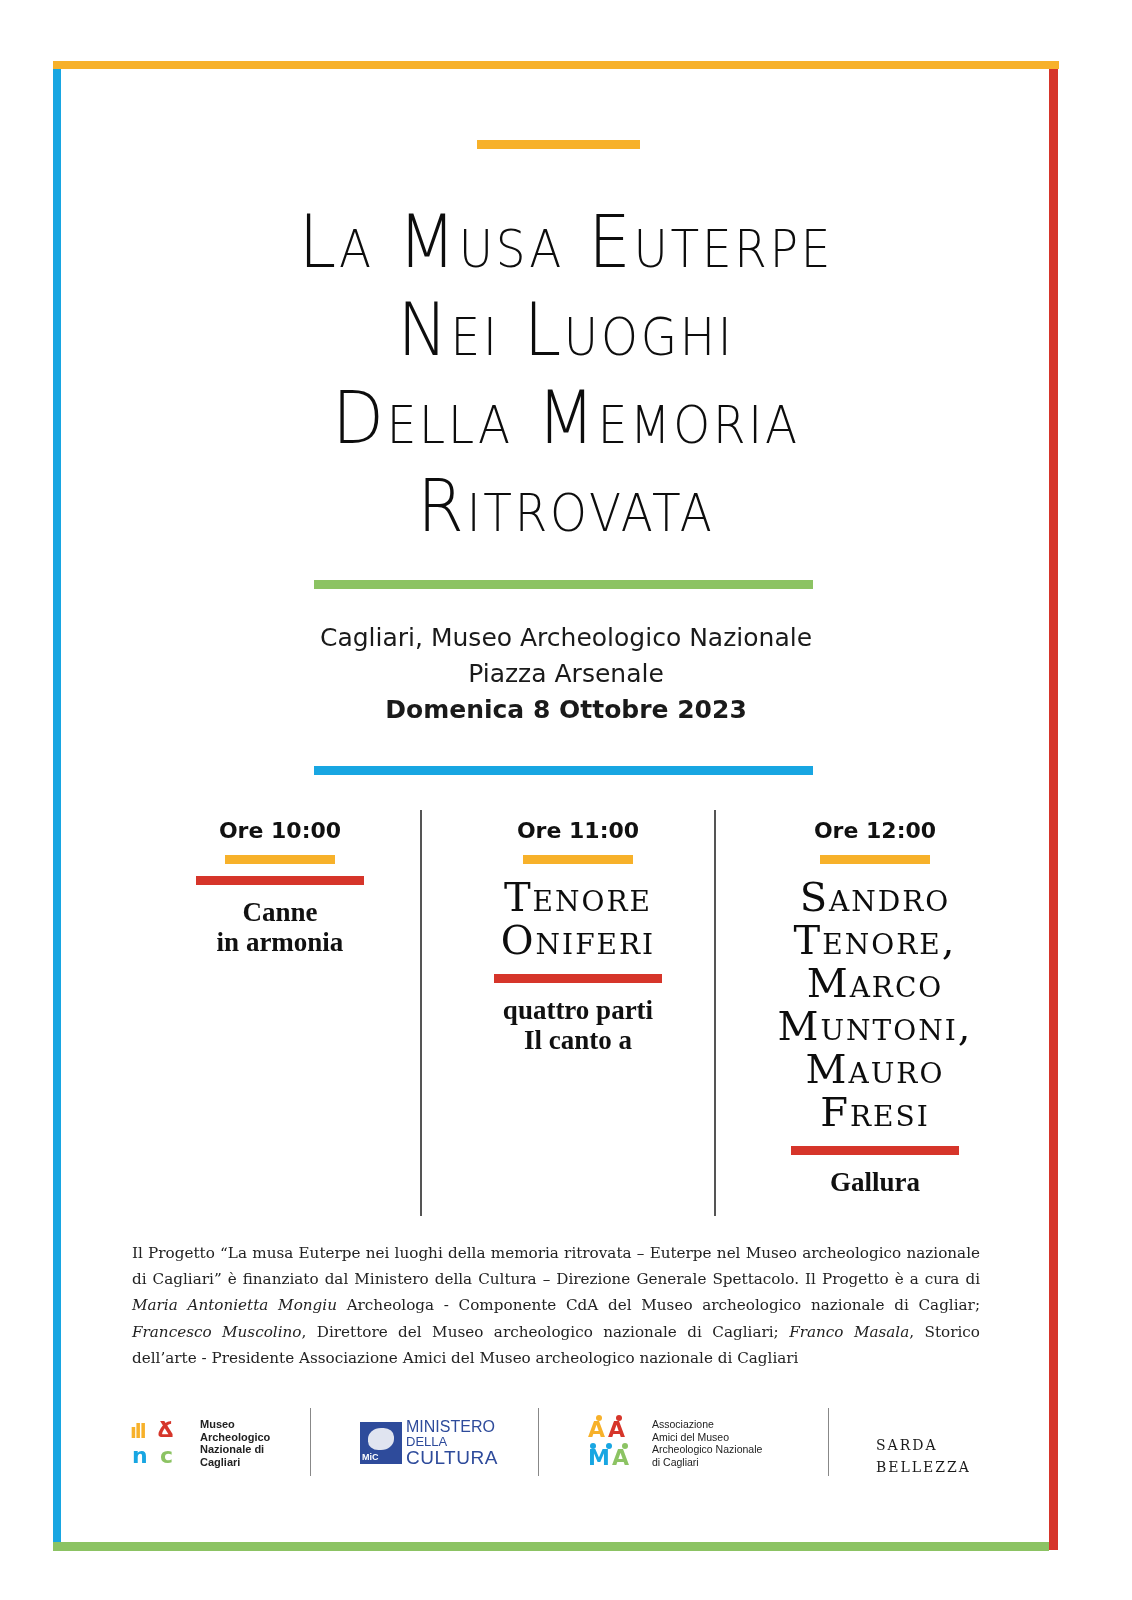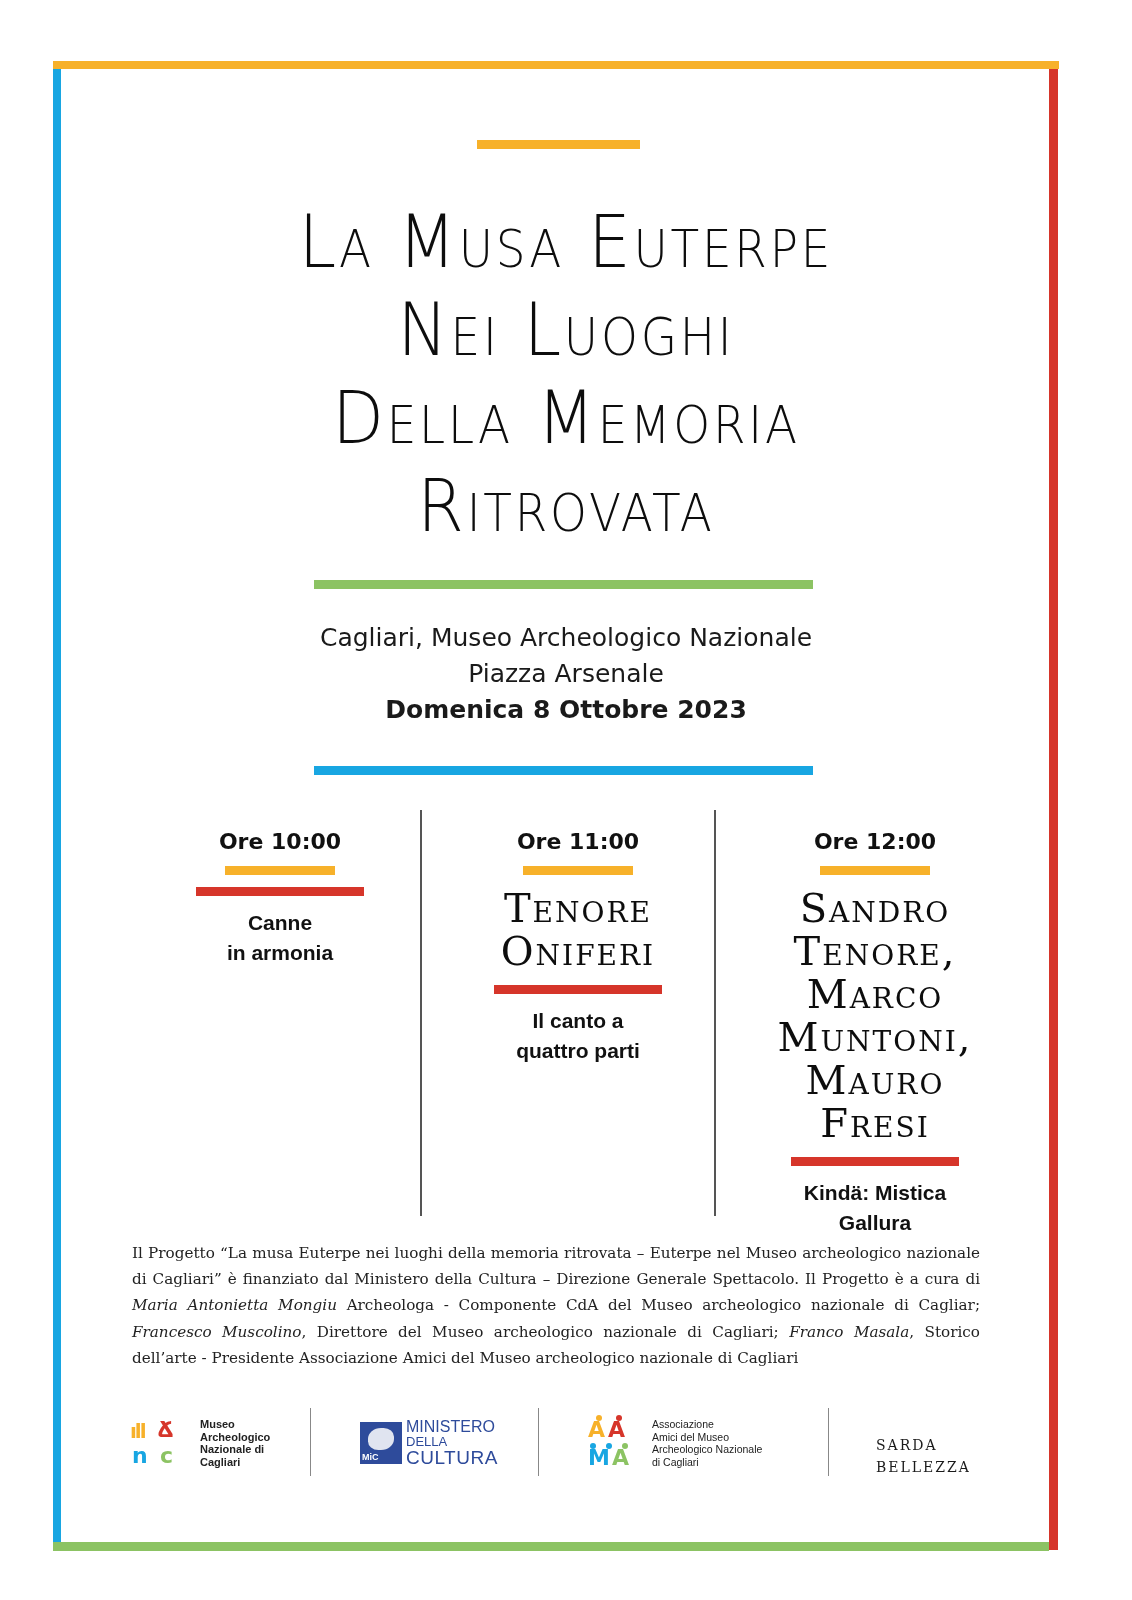--- a/index.html
+++ b/index.html
@@ -44,34 +44,34 @@
     .schedule { position: absolute; left: 120px; top: 810px; width: 892px; height: 406px; }
     .divider { position: absolute; top: 0; width: 2px; height: 406px; background: #555; }
     .divider.d1 { left: 300px; }
     .divider.d2 { left: 594px; }
 
     .col { position: absolute; top: 0; text-align: center; }
     .col.c1 { left: 20px; width: 280px; }
     .col.c2 { left: 318px; width: 280px; }
     .col.c3 { left: 610px; width: 290px; }
 
-    .time { font-family: "DejaVu Sans", sans-serif; font-weight: bold; font-size: 22px; line-height: 28px; color: #111; margin-top: 18px; }
+    .time { font-family: "DejaVu Sans", sans-serif; font-weight: bold; font-size: 22px; line-height: 28px; color: #111; margin-top: 7px; }
     .ybar { width: 110px; height: 9px; background: #f7b12a; margin: 10px auto 12px auto; }
     .perf {
       font-family: "DejaVu Serif", serif;
       font-variant: small-caps;
       font-size: 40px;
       line-height: 43px;
       letter-spacing: 2px;
       color: #0d0d0d;
       font-weight: normal;
     }
     .perf span { display: block; }
     .rbar { width: 168px; height: 9px; background: #d6352a; margin: 12px auto 12px auto; }
-    .piece { font-family: Liberation Sans, sans-serif; font-weight: bold; font-size: 21px; line-height: 30px; color: #111; }
+    .piece { font-family: Liberation Serif, serif; font-weight: bold; font-size: 27px; line-height: 30px; color: #111; }
     .piece span { display: block; }
 
     .credits {
       position: absolute; left: 132px; top: 1240px; width: 848px;
       font-family: "DejaVu Serif", serif;
       font-size: 15.2px;
       line-height: 26.2px;
       text-align: justify;
       color: #222;
     }
@@ -152,39 +152,38 @@
 
   <div class="col c2">
     <div class="time">Ore 11:00</div>
     <div class="ybar"></div>
     <div class="perf">
       <span>Tenore</span>
       <span>Oniferi</span>
     </div>
     <div class="rbar"></div>
     <div class="piece">
+      <span>quattro parti</span>
       <span>Il canto a</span>
-      <span>quattro parti</span>
     </div>
   </div>
 
   <div class="col c3">
     <div class="time">Ore 12:00</div>
     <div class="ybar"></div>
     <div class="perf">
       <span>Sandro</span>
       <span>Tenore,</span>
       <span>Marco</span>
       <span>Muntoni,</span>
       <span>Mauro</span>
       <span>Fresi</span>
     </div>
     <div class="rbar"></div>
     <div class="piece">
-      <span>Kindä: Mistica</span>
       <span>Gallura</span>
     </div>
   </div>
 </div>
 
 <div class="credits">
   <span>Il Progetto “La musa Euterpe nei luoghi della memoria ritrovata – Euterpe nel Museo archeologico nazionale di Cagliari” è finanziato dal Ministero della Cultura – Direzione Generale Spettacolo.</span>
   <span><span>Il Progetto è a cura di </span><i>Maria Antonietta Mongiu</i><span> Archeologa - Componente CdA del Museo archeologico nazionale di Cagliar; </span><i>Francesco Muscolino</i><span>, Direttore del Museo archeologico nazionale di Cagliari; </span><i>Franco Masala</i><span>, Storico dell’arte - Presidente Associazione Amici del Museo archeologico nazionale di Cagliari</span></span>
 </div>
 

